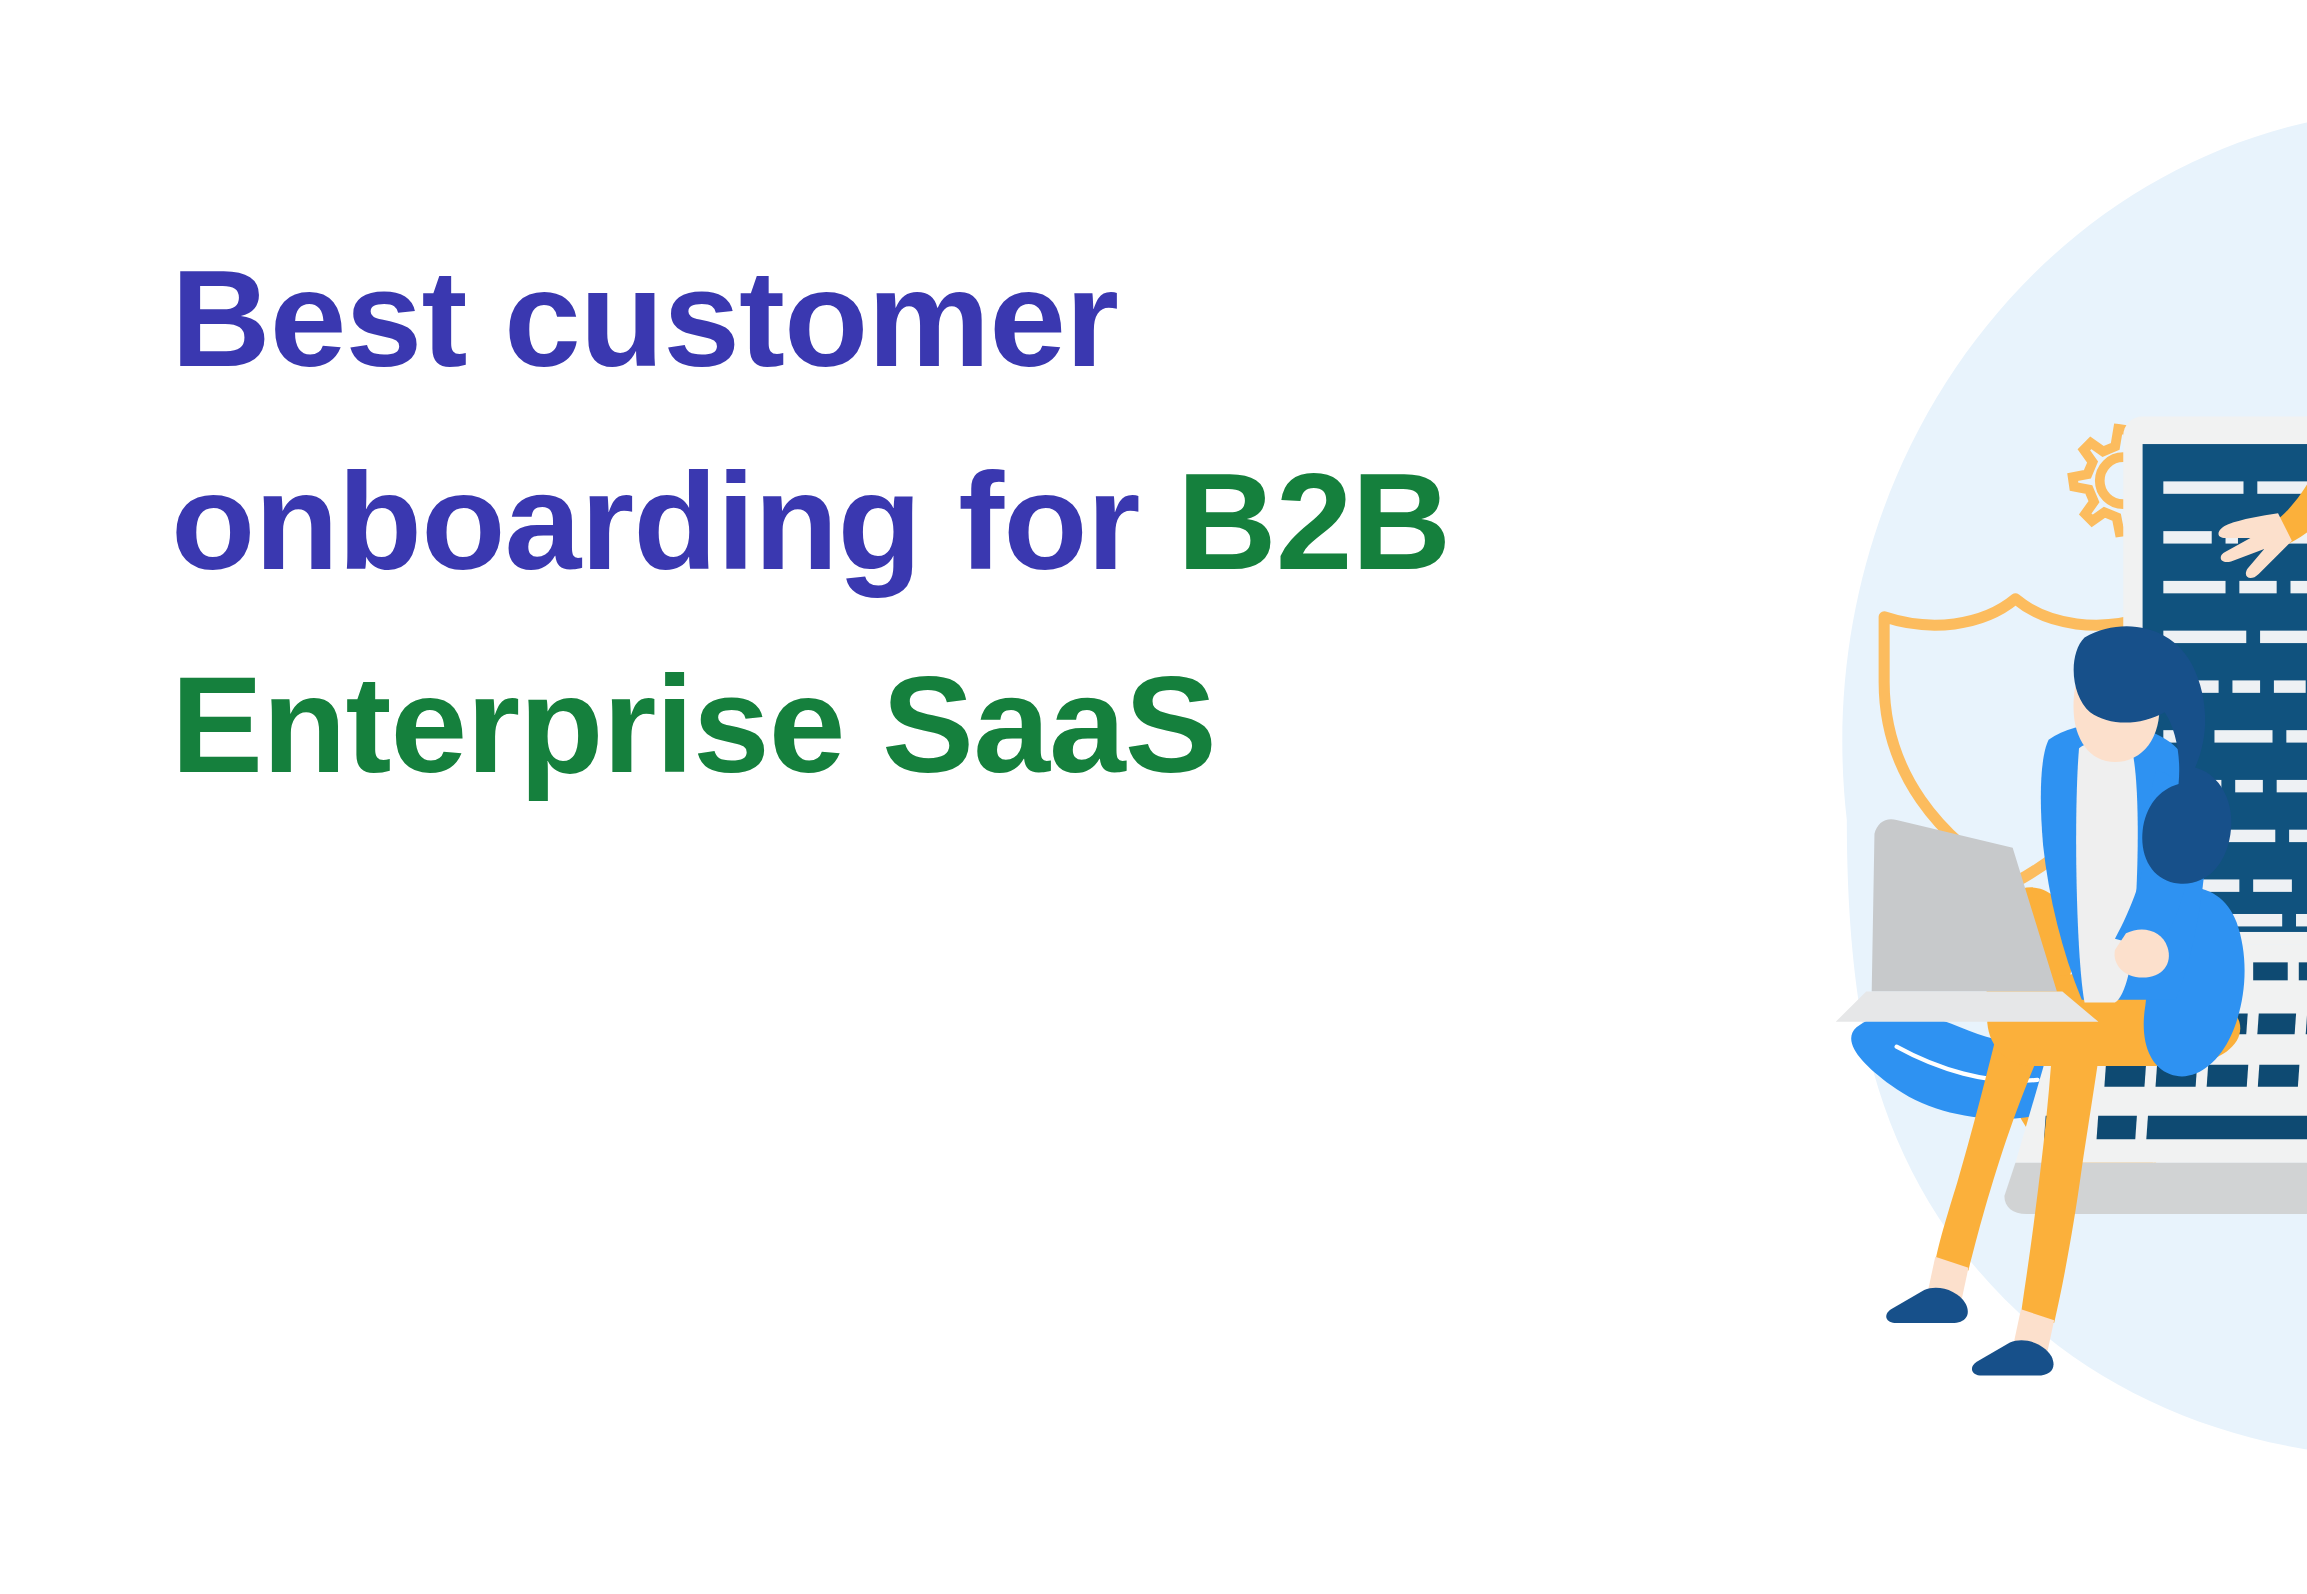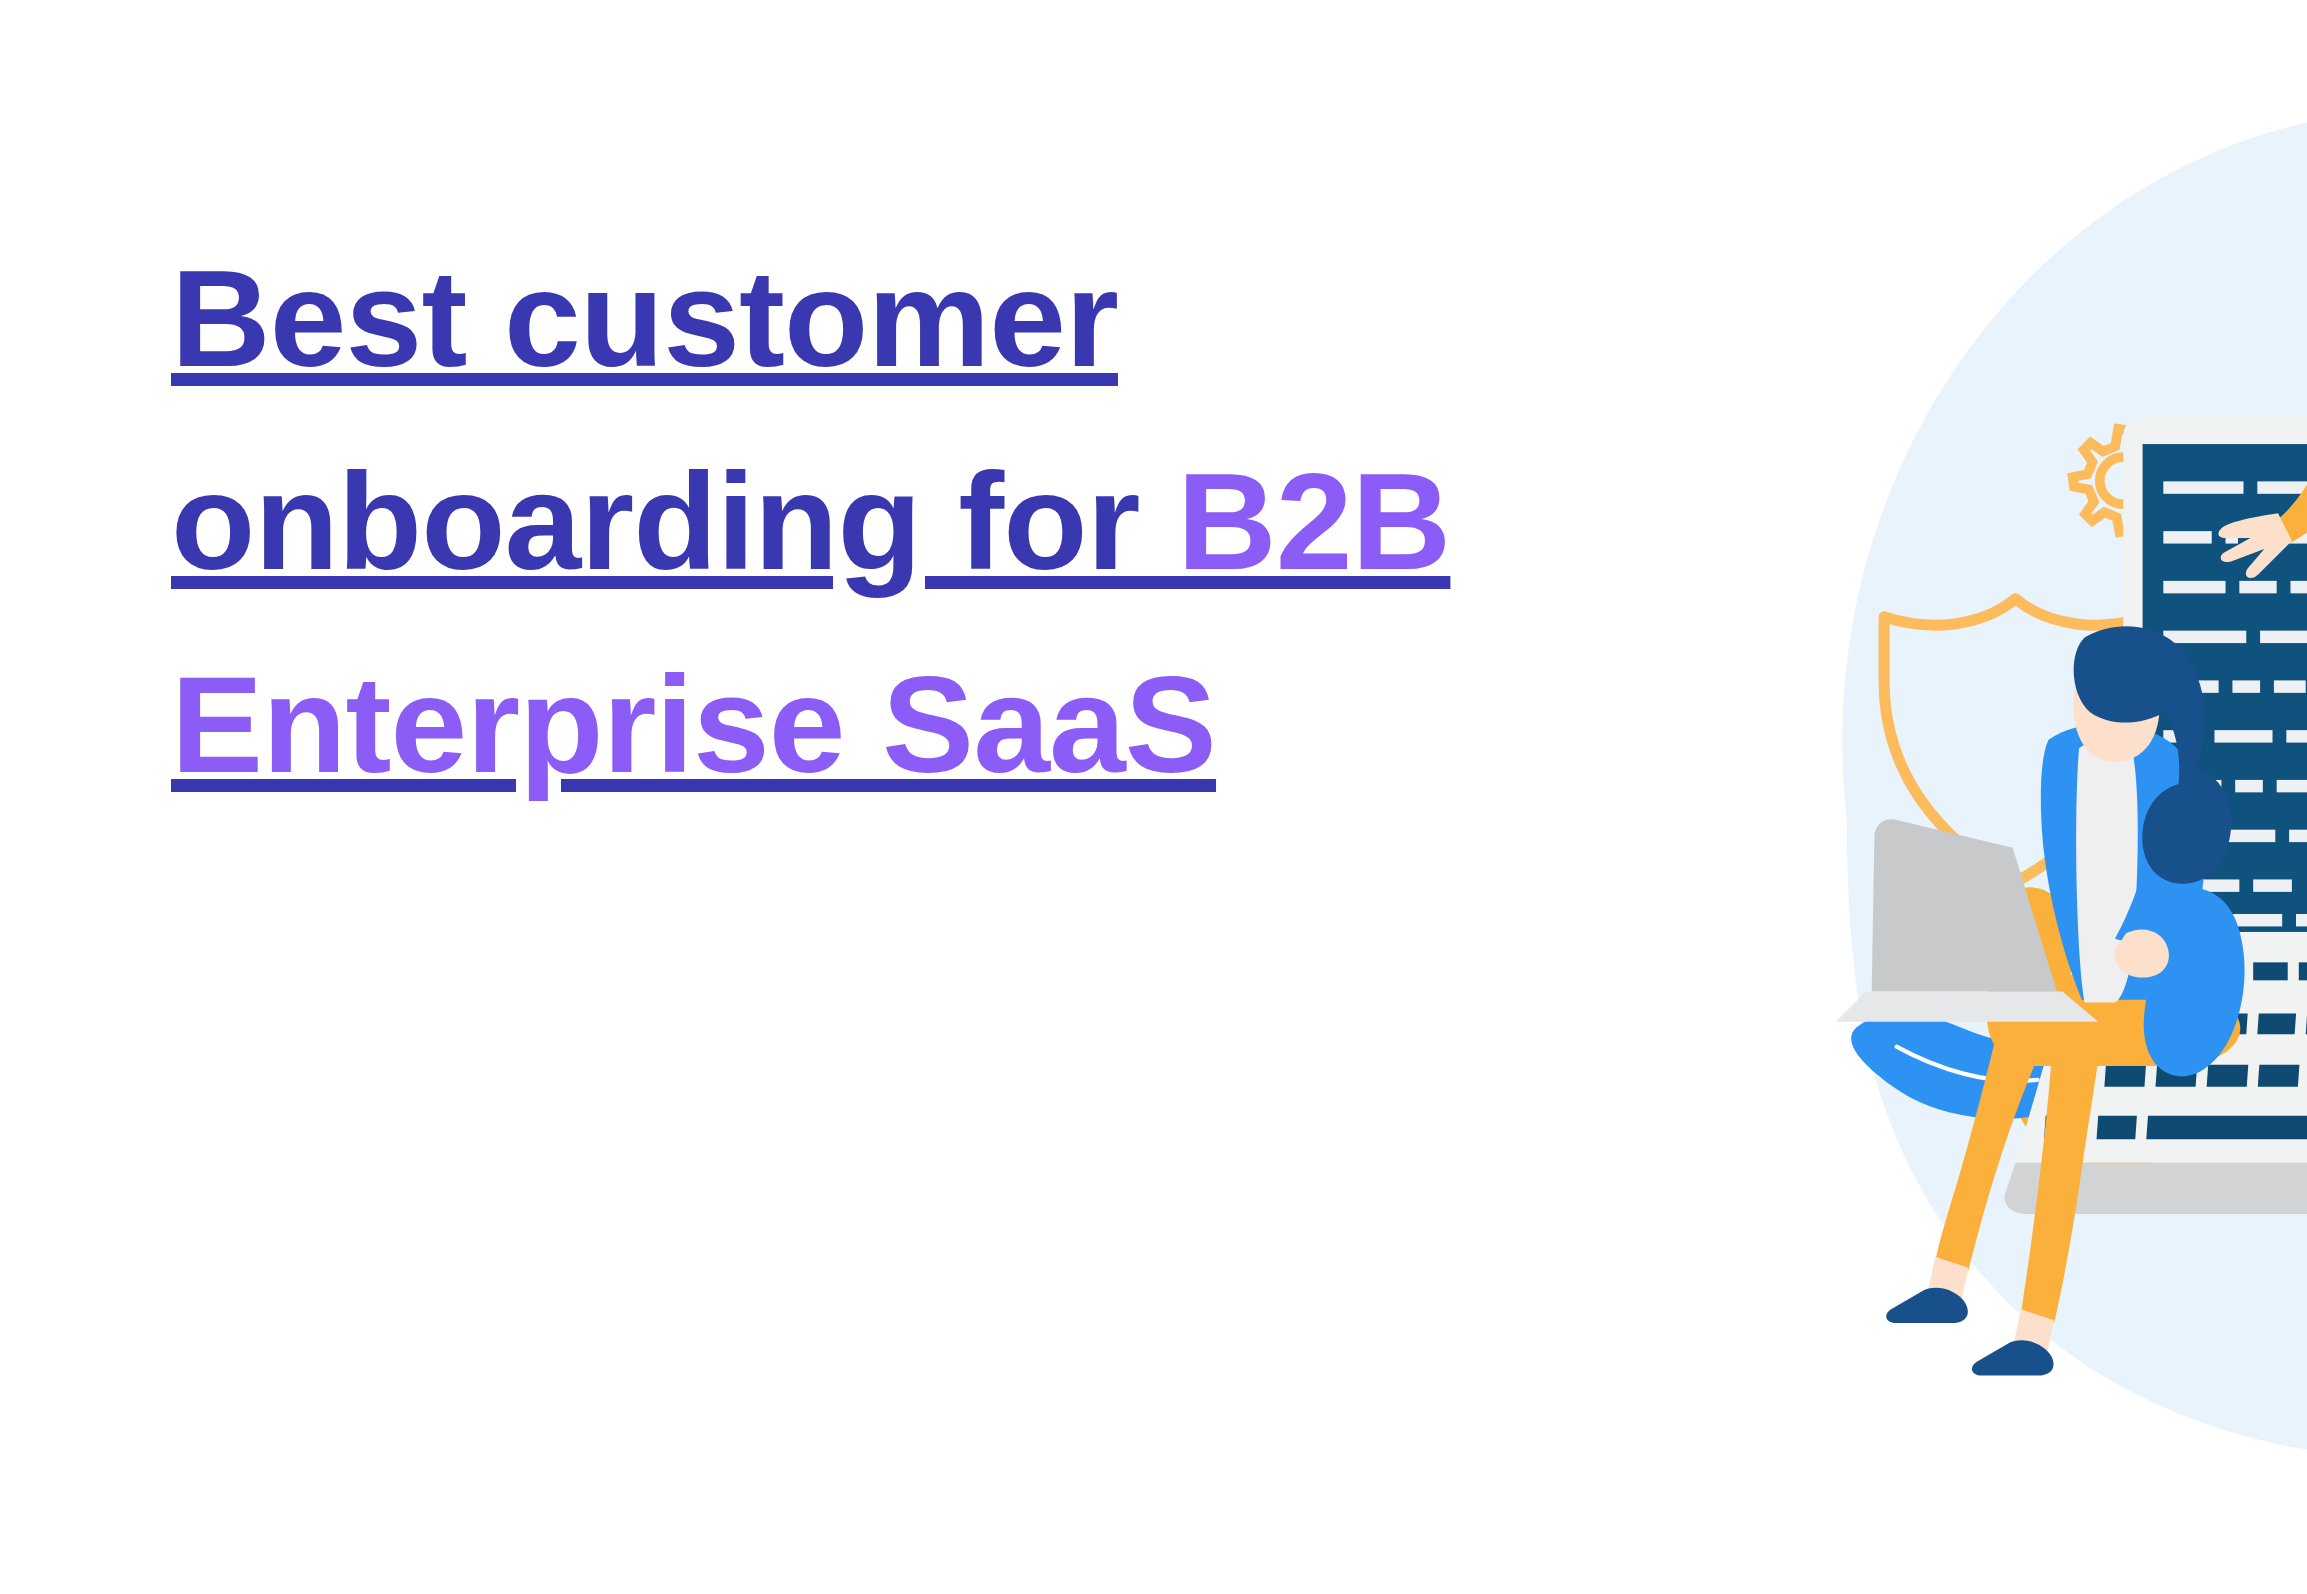--- a/index.html
+++ b/index.html
@@ -25,24 +25,23 @@
     width:1453px;
   }
   .headline {
     font-family:"Liberation Sans", sans-serif;
     font-weight:700;
     font-size:138px;
     line-height:1.47;
     letter-spacing:-0.9px;
     color:#3A38B0;
     white-space:nowrap;
-    text-decoration:underline;
   }
   .headline .line { display:block; }
-  .accent { color:#8b5cf6; }
+  .accent { color:#15803d; }
 
   
   .illustration {
     position:absolute;
     left:1638px; top:46px;
     width:1551px; height:1548px;
   }
   .illustration svg { display:block; width:100%; height:100%; }
 </style>
 </head>

